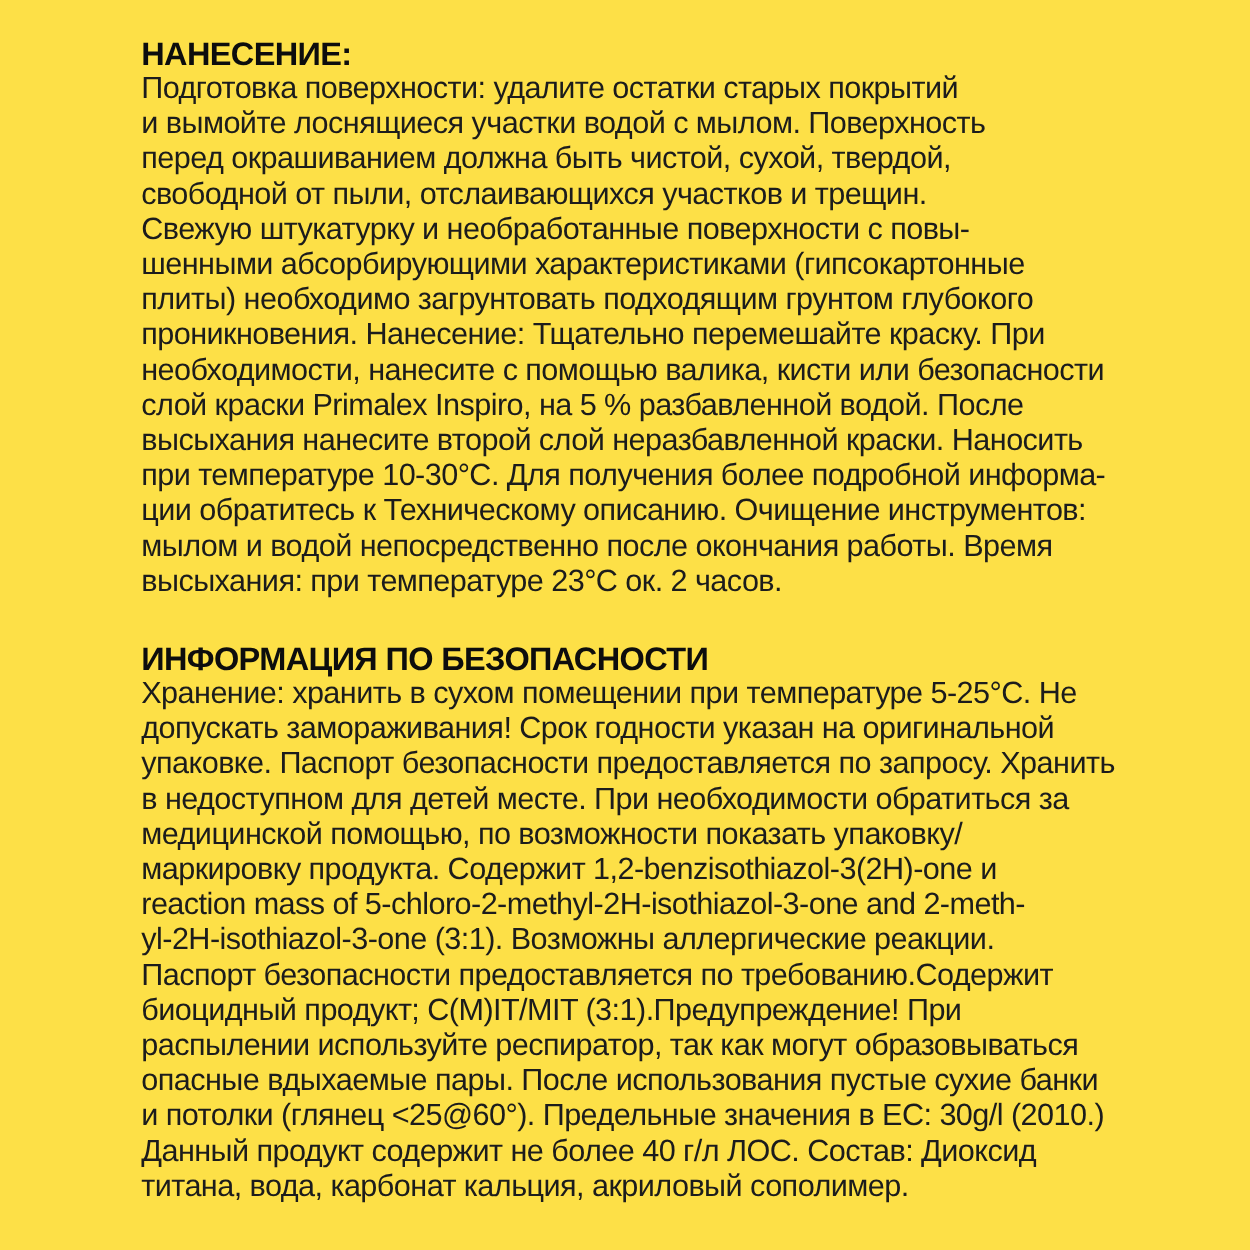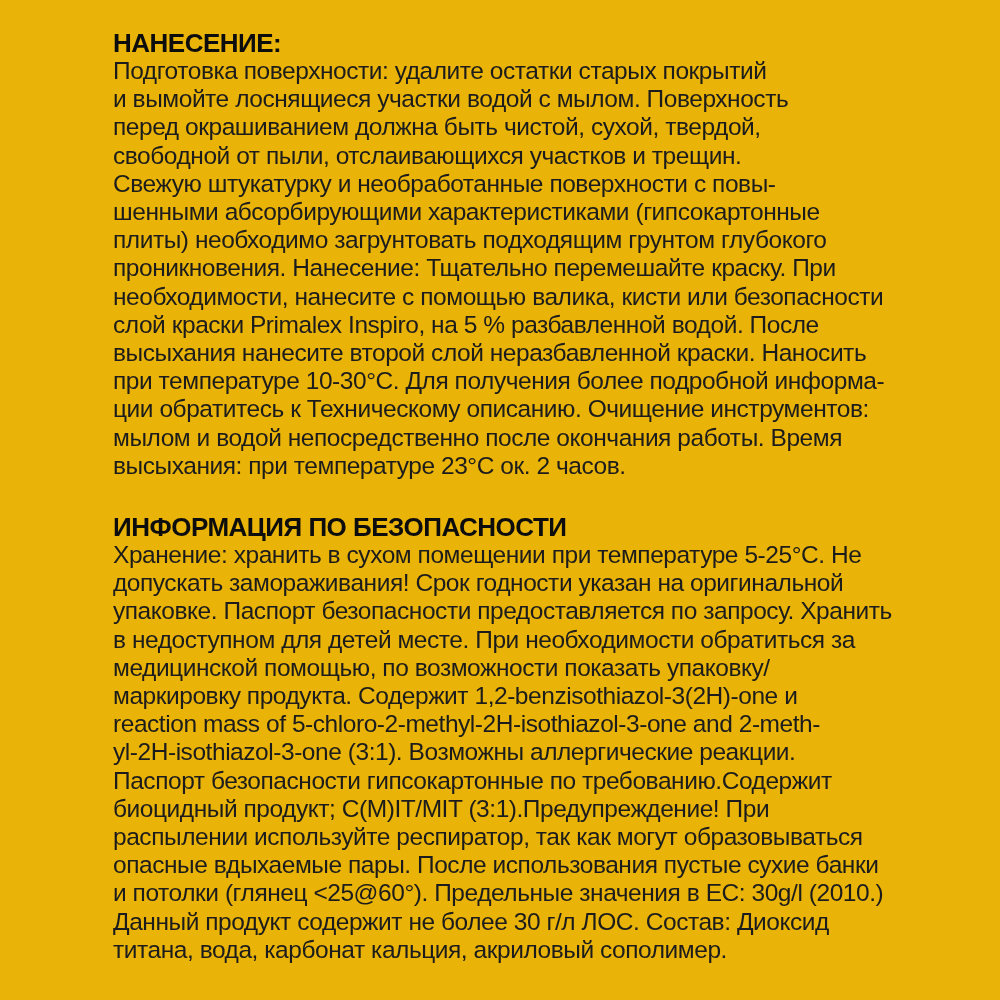--- a/index.html
+++ b/index.html
@@ -12,21 +12,21 @@
     height: 1000px;
     font-family: "Liberation Sans", "DejaVu Sans", sans-serif;
     color: #1c1c1c;
     overflow: hidden;
   }
   .page {
     box-sizing: border-box;
     width: 1000px;
     height: 1000px;
     padding: 29px 52px 20px 113px;
-    background: #eab308;
+    background: #fde047;
   }
   .section { margin: 0; }
   .section + .section { margin-top: 33px; }
   .section-heading {
     margin: 0;
     font-size: 26px;
     line-height: 28px;
     font-weight: bold;
     color: #0d0d0d;
     letter-spacing: -0.5px;
@@ -71,23 +71,23 @@
     <h2 class="section-heading">ИНФОРМАЦИЯ ПО БЕЗОПАСНОСТИ</h2>
     <div class="body-text">
         <div class="text-line">Хранение: хранить в сухом помещении при температуре 5-25°C. Не</div>
         <div class="text-line">допускать замораживания! Срок годности указан на оригинальной</div>
         <div class="text-line">упаковке. Паспорт безопасности предоставляется по запросу. Хранить</div>
         <div class="text-line">в недоступном для детей месте. При необходимости обратиться за</div>
         <div class="text-line">медицинской помощью, по возможности показать упаковку/</div>
         <div class="text-line">маркировку продукта. Содержит 1,2-benzisothiazol-3(2H)-one и</div>
         <div class="text-line">reaction mass of 5-chloro-2-methyl-2H-isothiazol-3-one and 2-meth-</div>
         <div class="text-line">yl-2H-isothiazol-3-one (3:1). Возможны аллергические реакции.</div>
-        <div class="text-line">Паспорт безопасности гипсокартонные по требованию.Содержит</div>
+        <div class="text-line">Паспорт безопасности предоставляется по требованию.Содержит</div>
         <div class="text-line">биоцидный продукт; C(M)IT/MIT (3:1).Предупреждение! При</div>
         <div class="text-line">распылении используйте респиратор, так как могут образовываться</div>
         <div class="text-line">опасные вдыхаемые пары. После использования пустые сухие банки</div>
         <div class="text-line">и потолки (глянец &lt;25@60°). Предельные значения в ЕС: 30g/l (2010.)</div>
-        <div class="text-line">Данный продукт содержит не более 30 г/л ЛОС. Состав: Диоксид</div>
+        <div class="text-line">Данный продукт содержит не более 40 г/л ЛОС. Состав: Диоксид</div>
         <div class="text-line">титана, вода, карбонат кальция, акриловый сополимер.</div>
       </div>
   </div>
 
 </div>
 
 </body></html>

